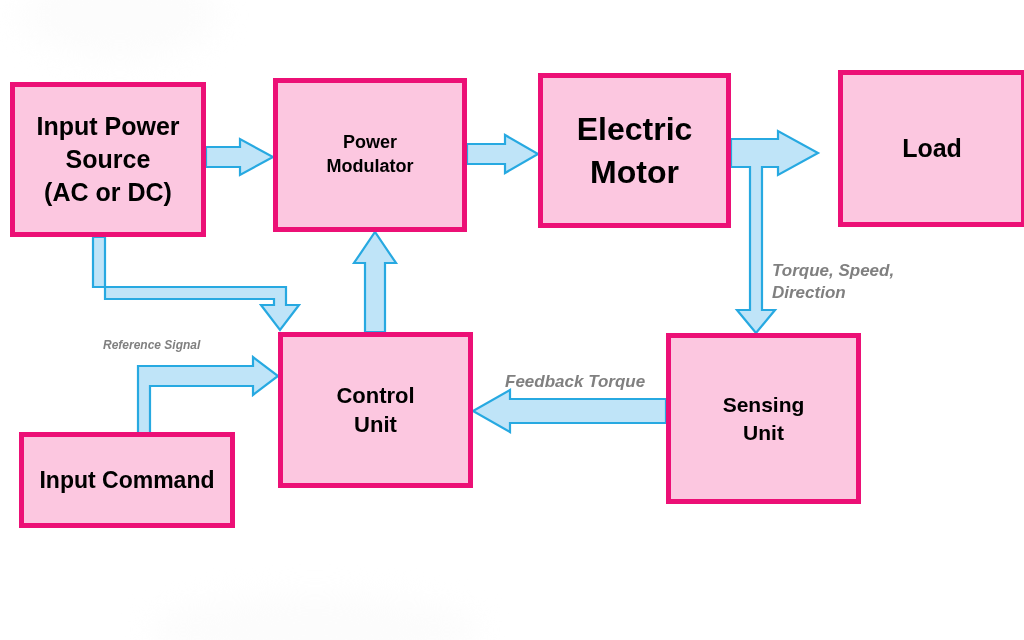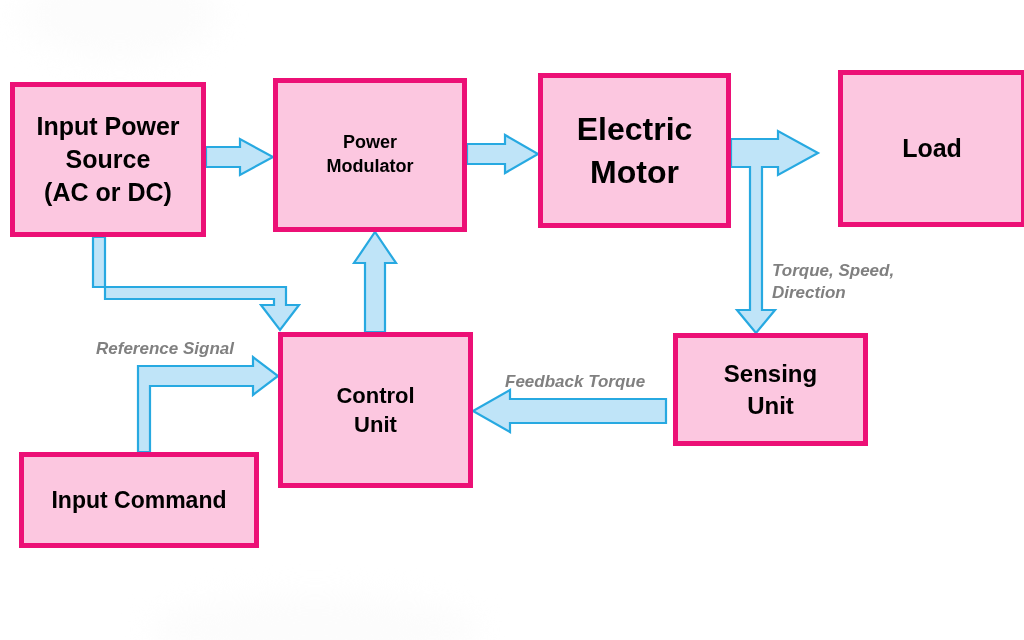--- a/index.html
+++ b/index.html
@@ -117,30 +117,30 @@
 
   <div class="block" style="left:818px; top:70px; width:188px; height:157px; font-size:25px;margin-left:20px;">
     <span class="blabel">Load</span>
   </div>
 
   <div class="block" style="left:278px; top:332px; width:195px; height:156px; font-size:22px;">
     <span class="blabel">Control
 Unit</span>
   </div>
 
-  <div class="block" style="left:666px; top:333px; width:195px; height:113px; font-size:24px;margin-left:7px;">
+  <div class="block" style="left:666px; top:333px; width:195px; height:171px; font-size:21px;">
     <span class="blabel">Sensing
 Unit</span>
   </div>
 
-  <div class="block" style="left:19px; top:452px; width:240px; height:96px; font-size:23px;">
+  <div class="block" style="left:19px; top:432px; width:216px; height:96px; font-size:23px;">
     <span class="blabel">Input Command</span>
   </div>
 
 
   <div class="edge-label" style="left:772px; top:249px; font-size:17px;margin-top:11px;">Torque, Speed,
 Direction</div>
 
-  <div class="edge-label" style="left:96px; top:338px; font-size:17px;text-align:right;">Reference Signal</div>
+  <div class="edge-label" style="left:103px; top:338px; font-size:12px;text-align:right;">Reference Signal</div>
 
   <div class="edge-label" style="left:505px; top:371px; font-size:17px;">Feedback Torque</div>
 
 </div>
 
 </body></html>

